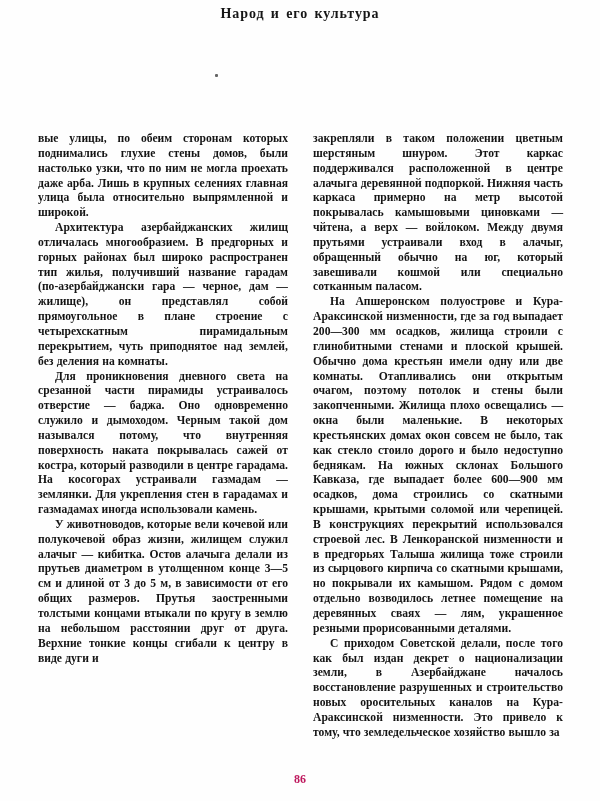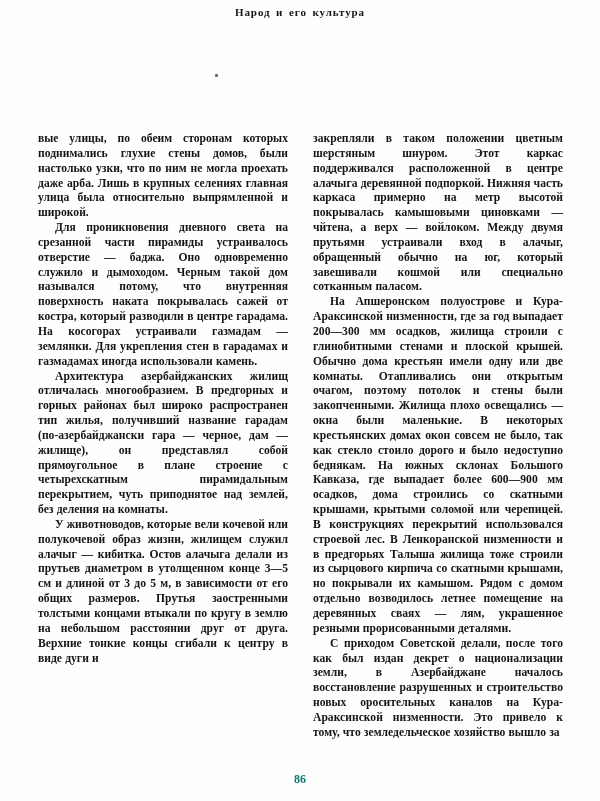--- a/index.html
+++ b/index.html
@@ -22,21 +22,21 @@
     background: #fefefe;
     box-sizing: border-box;
   }
   .running-head {
     position: absolute;
     top: 6px;
     left: 0;
     width: 600px;
     text-align: center;
     font-weight: bold;
-    font-size: 11px;
+    font-size: 14px;
     letter-spacing: 0.9px;
     word-spacing: 2px;
     color: #161616;
   }
   .speck {
     position: absolute;
     left: 215px;
     top: 74px;
     width: 3px;
     height: 3px;
@@ -73,38 +73,38 @@
     text-indent: 0;
   }
   .folio {
     position: absolute;
     top: 772px;
     left: 0;
     width: 600px;
     text-align: center;
     font-size: 12px;
     font-weight: bold;
-    color: #0f766e;
+    color: #be185d;
   }
 </style>
 </head>
 <body>
 
 <div class="page">
 
   <div class="running-head">Народ и его культура</div>
 
   <div class="speck"></div>
 
   <div class="columns">
 
     <div class="col">
       <p class="cont">вые улицы, по обеим сторонам которых поднимались глухие стены домов, были настолько узки, что по ним не могла проехать даже арба. Лишь в крупных селениях главная улица была относительно выпрямленной и широкой.</p>
+      <p>Архитектура азербайджанских жилищ отличалась многообразием. В предгорных и горных районах был широко распространен тип жилья, получивший название гарадам (по-азербайджански гара — черное, дам — жилище), он представлял собой прямоугольное в плане строение с четырехскатным пирамидальным перекрытием, чуть приподнятое над землей, без деления на комнаты.</p>
       <p>Для проникновения дневного света на срезанной части пирамиды устраивалось отверстие — баджа. Оно одновременно служило и дымоходом. Черным такой дом назывался потому, что внутренняя поверхность наката покрывалась сажей от костра, который разводили в центре гарадама. На косогорах устраивали газмадам — землянки. Для укрепления стен в гарадамах и газмадамах иногда использовали камень.</p>
-      <p>Архитектура азербайджанских жилищ отличалась многообразием. В предгорных и горных районах был широко распространен тип жилья, получивший название гарадам (по-азербайджански гара — черное, дам — жилище), он представлял собой прямоугольное в плане строение с четырехскатным пирамидальным перекрытием, чуть приподнятое над землей, без деления на комнаты.</p>
       <p>У животноводов, которые вели кочевой или полукочевой образ жизни, жилищем служил алачыг — кибитка. Остов алачыга делали из прутьев диаметром в утолщенном конце 3—5 см и длиной от 3 до 5 м, в зависимости от его общих размеров. Прутья заостренными толстыми концами втыкали по кругу в землю на небольшом расстоянии друг от друга. Верхние тонкие концы сгибали к центру в виде дуги и</p>
     </div>
 
     <div class="col">
       <p class="cont">закрепляли в таком положении цветным шерстяным шнуром. Этот каркас поддерживался расположенной в центре алачыга деревянной подпоркой. Нижняя часть каркаса примерно на метр высотой покрывалась камышовыми циновками — чйтена, а верх — войлоком. Между двумя прутьями устраивали вход в алачыг, обращенный обычно на юг, который завешивали кошмой или специально сотканным паласом.</p>
       <p>На Апшеронском полуострове и Кура-Араксинской низменности, где за год выпадает 200—300 мм осадков, жилища строили с глинобитными стенами и плоской крышей. Обычно дома крестьян имели одну или две комнаты. Отапливались они открытым очагом, поэтому потолок и стены были закопченными. Жилища плохо освещались — окна были маленькие. В некоторых крестьянских домах окон совсем не было, так как стекло стоило дорого и было недоступно беднякам. На южных склонах Большого Кавказа, где выпадает более 600—900 мм осадков, дома строились со скатными крышами, крытыми соломой или черепицей. В конструкциях перекрытий использовался строевой лес. В Ленкоранской низменности и в предгорьях Талыша жилища тоже строили из сырцового кирпича со скатными крышами, но покрывали их камышом. Рядом с домом отдельно возводилось летнее помещение на деревянных сваях — лям, украшенное резными прорисованными деталями.</p>
       <p>С приходом Советской делали, после того как был издан декрет о национализации земли, в Азербайджане началось восстановление разрушенных и строительство новых оросительных каналов на Кура-Араксинской низменности. Это привело к тому, что земледельческое хозяйство вышло за</p>
     </div>
 
   </div>

